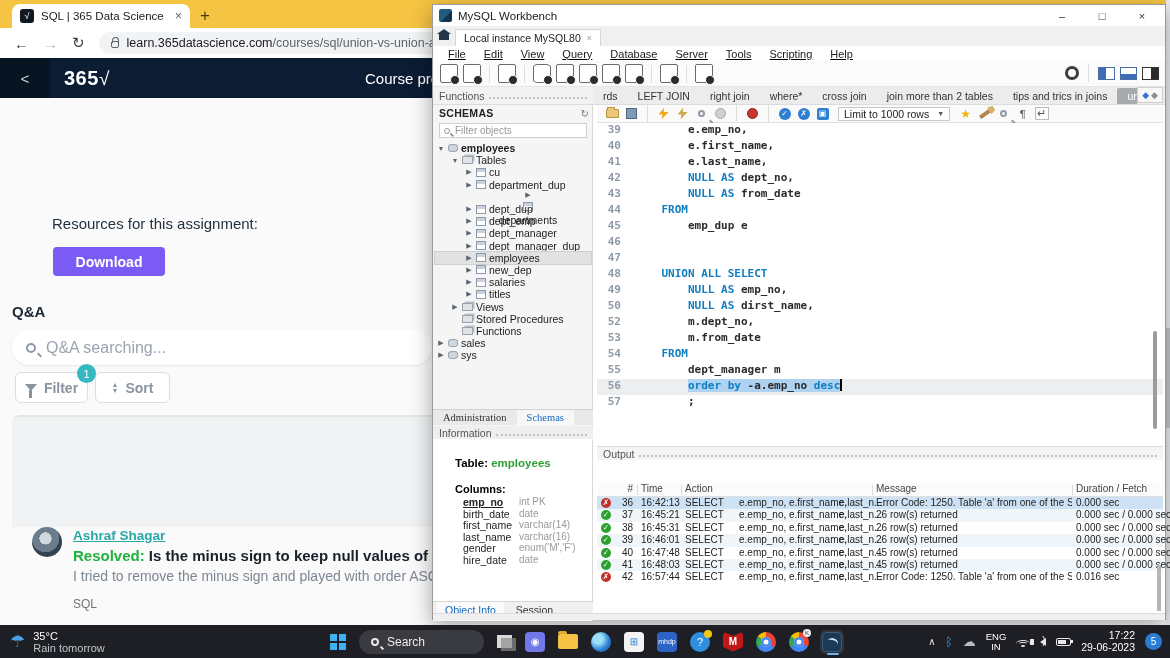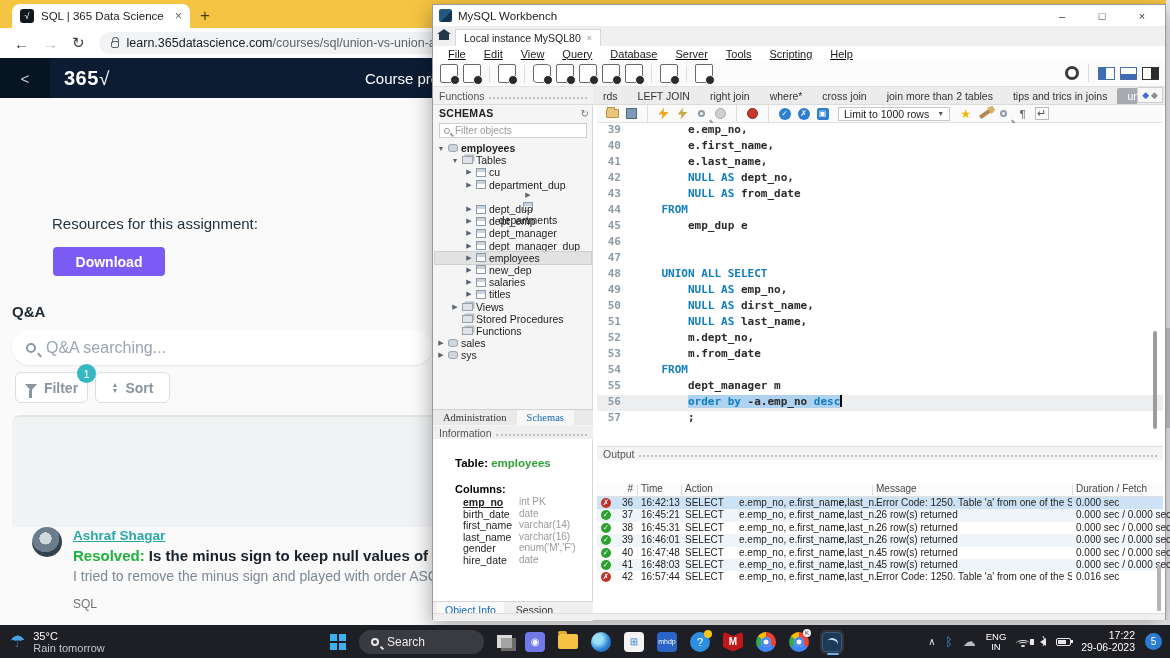--- a/index.html
+++ b/index.html
@@ -617,24 +617,20 @@
         </div>
         <div class="cline">
           <span class="lnum">49</span>
           <span class="ctext"><span>        </span><span class="k">NULL AS</span><span> emp_no,</span></span>
         </div>
         <div class="cline">
           <span class="lnum">50</span>
           <span class="ctext"><span>        </span><span class="k">NULL AS</span><span> dirst_name,</span></span>
         </div>
         <div class="cline">
-          <span class="lnum">51</span>
-          <span class="ctext"><span>        </span><span class="k">NULL AS</span><span> last_name,</span></span>
-        </div>
-        <div class="cline">
           <span class="lnum">52</span>
           <span class="ctext"><span>        m.dept_no,</span></span>
         </div>
         <div class="cline">
           <span class="lnum">53</span>
           <span class="ctext"><span>        m.from_date</span></span>
         </div>
         <div class="cline">
           <span class="lnum">54</span>
           <span class="ctext"><span>    </span><span class="k">FROM</span></span>

